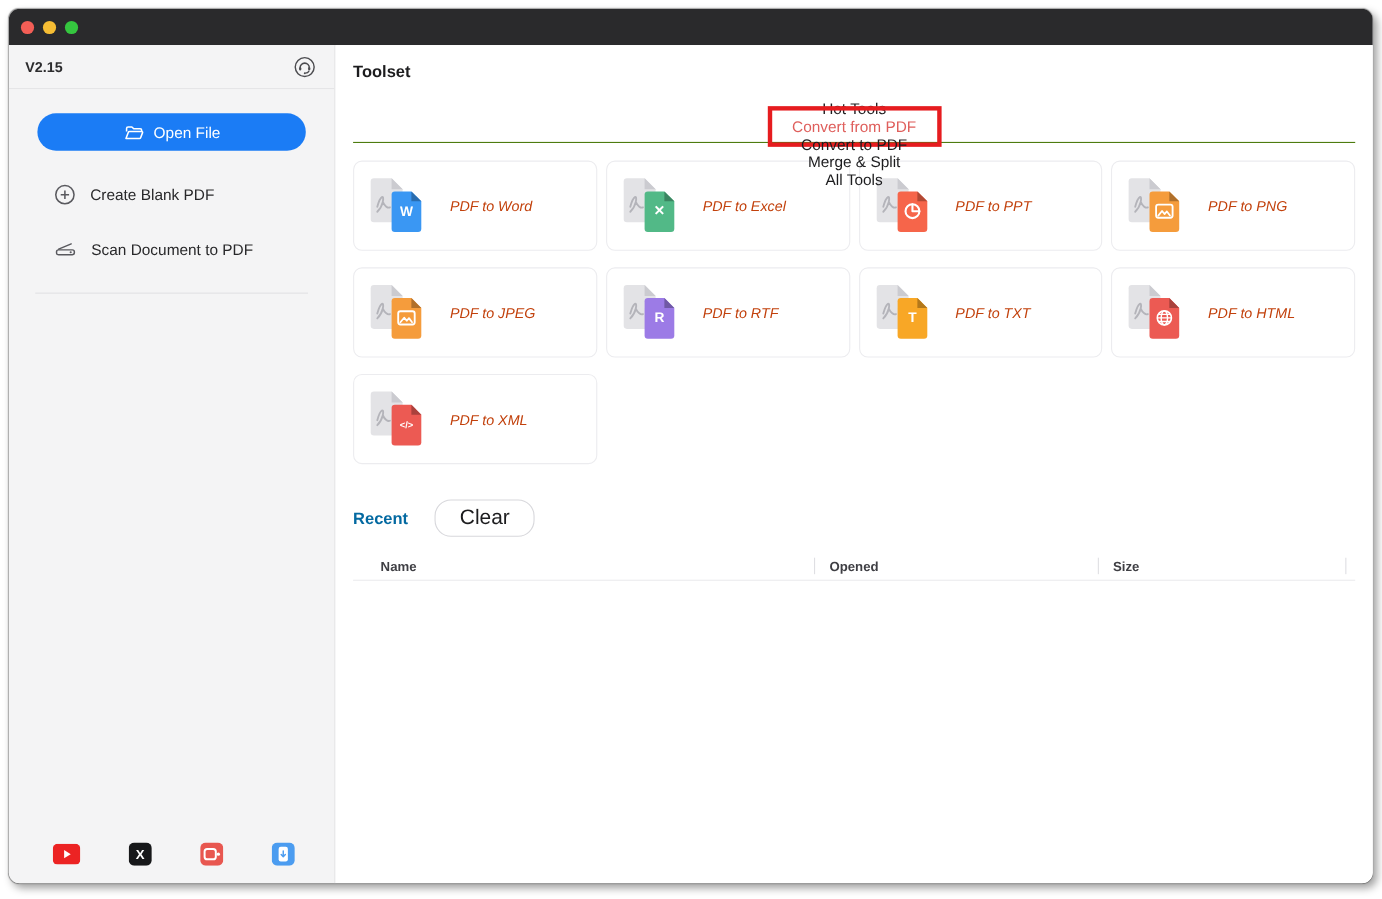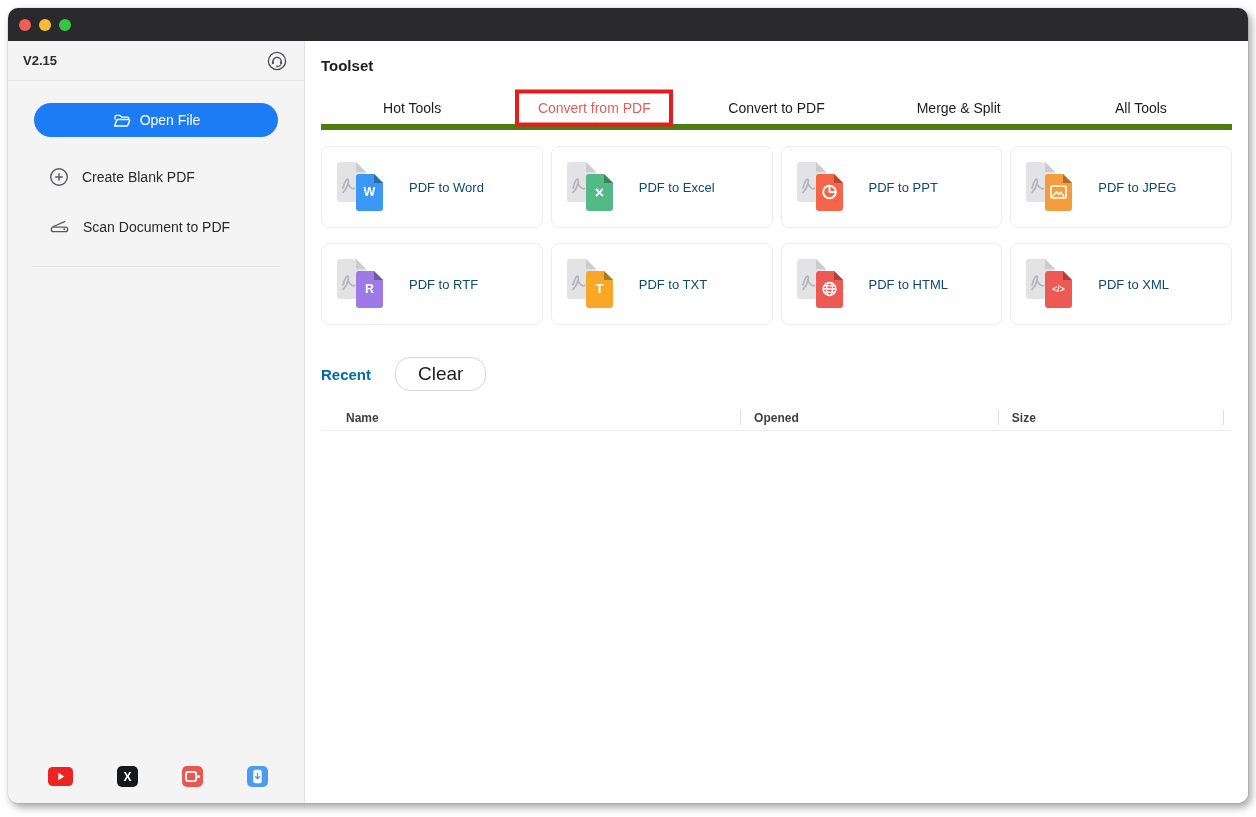--- a/index.html
+++ b/index.html
@@ -25,30 +25,30 @@
   .open-file-btn { margin:22px 26px 0; height:34px; border-radius:17px; background:#1b7cf5; color:#fff;
     font-size:14px; display:flex; align-items:center; justify-content:center; gap:9px; border:none; cursor:pointer; }
   .side-item { display:flex; align-items:center; gap:13px; padding-left:41px; margin-top:30px; font-size:14px; color:#28282a; cursor:pointer; }
   .side-divider { margin:30px 24px 0; border-top:1px solid #e2e2e4; }
   .sidebar-footer { margin-top:auto; display:flex; align-items:center; padding:0 0 16px 40px; gap:44px; }
   .social { display:flex; align-items:center; justify-content:center; cursor:pointer; }
 
   
   .main { flex:1; background:#fff; padding:0 16px; overflow:hidden; }
   .main-title { padding-top:16px; font-size:15px; font-weight:bold; color:#1c1c1e; }
-  .tabs { display:flex; margin-top:17px; border-bottom:6px solid #4d7c0f; height:39px; align-items:center; }
+  .tabs { display:flex; margin-top:17px; border-bottom:1px solid #4d7c0f; height:39px; align-items:center;flex-direction:column; }
   .tab { flex:1; text-align:center; font-size:14px; color:#1c1c1e; cursor:pointer; position:relative; }
   .tab.active { color:#df5f5c; }
   .annotation-box { position:absolute; left:50%; top:50%; transform:translate(-50%,-50%); width:158px; height:37px;
     border:4px solid #e61c1f; pointer-events:none; }
 
   .cards { display:grid; grid-template-columns:repeat(4,1fr); grid-auto-rows:82px; gap:15px 8px; margin-top:16px; }
   .card { border:1px solid #ececef; border-radius:8px; background:#fff; display:flex; align-items:center; cursor:pointer; }
   .card svg { margin-left:13px; flex:0 0 52px; }
-  .card-label { font-size:13px; color:#0c4a6e; margin-left:22px; }
+  .card-label { font-size:13px; color:#c2410c; margin-left:22px;font-style:italic; }
 
   .recent-header { display:flex; align-items:center; margin-top:32px; gap:24px; }
   .recent-title { font-size:15px; font-weight:bold; color:#0369a1; }
   .clear-btn { border:1px solid #d8d8dc; border-radius:15px; background:#fff; padding:5px 22px; font-size:19px; color:#1d1d1f; cursor:pointer; }
 
   .table-header { display:flex; margin-top:14px; height:26px; align-items:center; font-size:12px; color:#3f3f44; border-bottom:1px solid #ebebee; }
   .th { display:flex; align-items:center; height:100%;font-weight:bold; }
   .th .sep { width:1px; height:15px; background:#dfdfe3; margin-right:13px; }
   .col-name  { width:46%; padding-left:25px; }
   .col-opened{ width:28.3%; }
@@ -184,20 +184,32 @@
     <path d="M21 2 l10 10 h-10 Z" fill="#cbcbd0"></path>
     <path d="M8 28 c3-11 6.5-11 5-4.5 c-1 4.5-3 7-5 9 m5-9 c1.8 4 4.5 6 6.5 5" stroke="#b4b4ba" stroke-width="1.7" fill="none" stroke-linecap="round"></path>
     <path d="M21 17 q0-3 3-3 h15 l9 9 v25 q0 3 -3 3 h-21 q-3 0-3-3 Z" fill="#f6654a"></path>
     <path d="M39 14 l9 9 h-9 Z" fill="rgb(177,73,53)"></path>
     <circle cx="34.5" cy="32" r="6.3" stroke="#fff" stroke-width="1.9" fill="none"></circle>
              <path d="M34.5 32 V25.7 M34.5 32 H40.8" stroke="#fff" stroke-width="1.9" stroke-linecap="round"></path>
   </svg>
     <span class="card-label">PDF to PPT</span>
   </div>
 
+  <div class="card">
+    <svg width="52" height="54" viewBox="0 0 52 54">
+    <path d="M2 5 q0-3 3-3 h16 l10 10 v27 q0 3 -3 3 h-23 q-3 0-3-3 Z" fill="#e3e3e6"></path>
+    <path d="M21 2 l10 10 h-10 Z" fill="#cbcbd0"></path>
+    <path d="M8 28 c3-11 6.5-11 5-4.5 c-1 4.5-3 7-5 9 m5-9 c1.8 4 4.5 6 6.5 5" stroke="#b4b4ba" stroke-width="1.7" fill="none" stroke-linecap="round"></path>
+    <path d="M21 17 q0-3 3-3 h15 l9 9 v25 q0 3 -3 3 h-21 q-3 0-3-3 Z" fill="#f59c3c"></path>
+    <path d="M39 14 l9 9 h-9 Z" fill="rgb(176,112,43)"></path>
+    <rect x="27" y="26" width="15" height="12" rx="2" stroke="#fff" stroke-width="1.7" fill="none"></rect>
+             <path d="M29 36 l3.4-4.2 2.4 2.8 2-2.4 2.8 3.8" stroke="#fff" stroke-width="1.6" fill="none" stroke-linecap="round" stroke-linejoin="round"></path>
+  </svg>
+    <span class="card-label">PDF to PNG</span>
+  </div>
 
   <div class="card">
     <svg width="52" height="54" viewBox="0 0 52 54">
     <path d="M2 5 q0-3 3-3 h16 l10 10 v27 q0 3 -3 3 h-23 q-3 0-3-3 Z" fill="#e3e3e6"></path>
     <path d="M21 2 l10 10 h-10 Z" fill="#cbcbd0"></path>
     <path d="M8 28 c3-11 6.5-11 5-4.5 c-1 4.5-3 7-5 9 m5-9 c1.8 4 4.5 6 6.5 5" stroke="#b4b4ba" stroke-width="1.7" fill="none" stroke-linecap="round"></path>
     <path d="M21 17 q0-3 3-3 h15 l9 9 v25 q0 3 -3 3 h-21 q-3 0-3-3 Z" fill="#f59c3c"></path>
     <path d="M39 14 l9 9 h-9 Z" fill="rgb(176,112,43)"></path>
     <rect x="27" y="26" width="15" height="12" rx="2" stroke="#fff" stroke-width="1.7" fill="none"></rect>
              <path d="M29 36 l3.4-4.2 2.4 2.8 2-2.4 2.8 3.8" stroke="#fff" stroke-width="1.6" fill="none" stroke-linecap="round" stroke-linejoin="round"></path>

